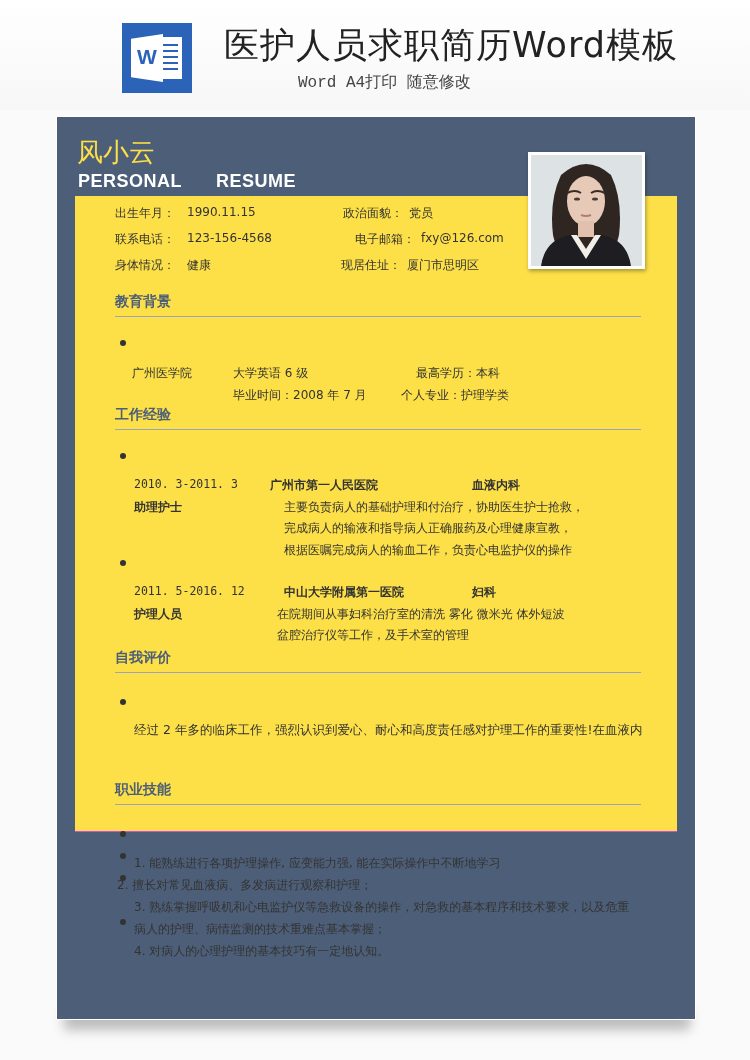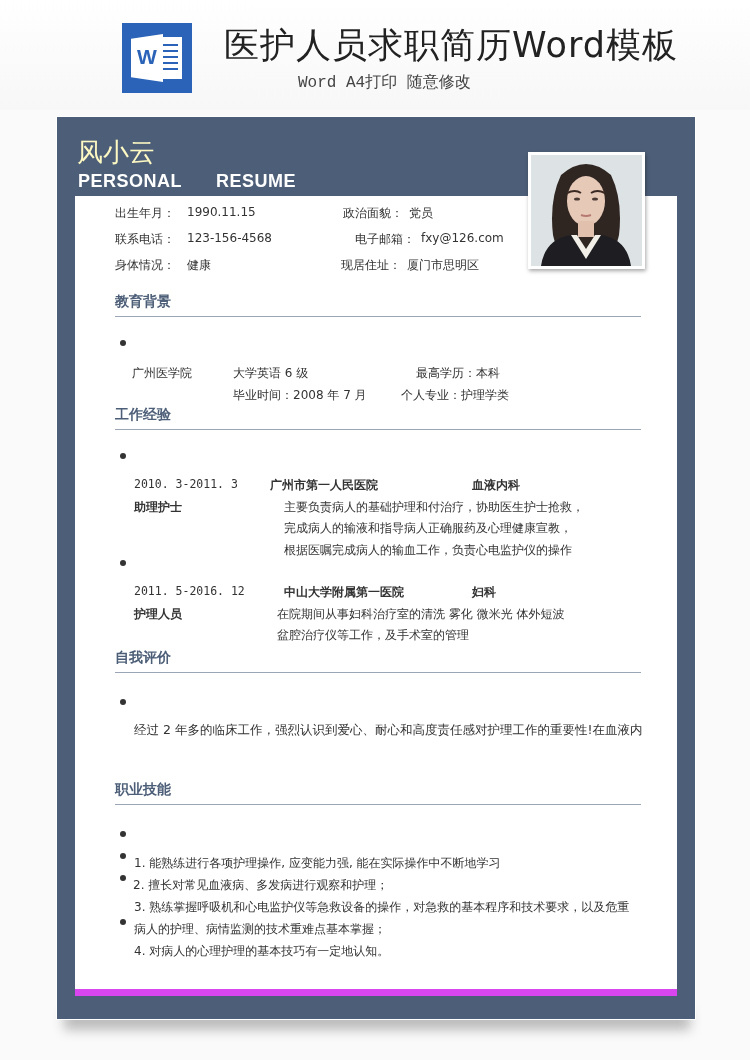--- a/index.html
+++ b/index.html
@@ -10,24 +10,24 @@
   .word-icon { position:absolute; left:122px; top:23px; width:70px; height:70px; background:#2b63b8; }
   .word-icon .page { position:absolute; left:34px; top:14px; width:26px; height:42px; background:#fff; }
   .word-icon .page i { position:absolute; left:4px; width:18px; height:2px; background:#2b63b8; }
   .word-icon .cover { position:absolute; left:9px; top:11px; width:32px; height:48px; background:#fff; clip-path:polygon(0 10%,100% 0,100% 100%,0 90%); }
   .word-icon .w { position:absolute; left:11px; top:22px; width:28px; text-align:center; color:#2b63b8; font:bold 21px "Liberation Sans",sans-serif; }
   .banner-title { position:absolute; left:224px; top:22px; font-size:35px; color:#222; letter-spacing:1px; white-space:nowrap; }
   .banner-sub { position:absolute; left:298px; top:72px; font-size:16px; color:#444; font-family:Liberation Mono, monospace; white-space:nowrap; }
 
   .shadow { position:absolute; left:64px; top:1010px; width:626px; height:20px; background:rgba(0,0,0,0.25); filter:blur(6px); }
   .frame { position:absolute; left:56px; top:116px; width:640px; height:904px; background:#4d5f78; border:1px solid #fff; }
-  .name { position:absolute; left:20px; top:18px; font-family:"DejaVu Serif","Liberation Serif",serif; font-size:26px; color:#fef9c3; }
+  .name { position:absolute; left:20px; top:18px; font-family:"DejaVu Serif","Liberation Serif",serif; font-size:26px; color:#fde047; }
   .en-title { position:absolute; left:21px; top:54px; font:bold 18px "Liberation Sans",sans-serif; color:#fff; letter-spacing:0.5px; white-space:nowrap; }
   .en-title span + span { margin-left:34px; }
-  .paper { position:absolute; left:18px; top:79px; width:602px; height:800px; background:#ffffff; border-bottom:7px solid #d946ef; }
+  .paper { position:absolute; left:18px; top:79px; width:602px; height:636px; background:#fde047; border-bottom:1px solid #d946ef; }
   .photo { position:absolute; left:471px; top:35px; width:117px; height:117px; border:3px solid #fff; box-shadow:1px 2px 4px rgba(0,0,0,0.35); overflow:hidden; background:#dfe3e6; }
   .photo svg { display:block; }
 
   .info { position:absolute; font-size:12px; color:#333; white-space:nowrap; }
   .sec-title { position:absolute; left:40px; font-size:14px; font-weight:bold; color:#4d5f78; }
   .sec-line { position:absolute; left:40px; width:526px; height:1px; background:#9aa5b5; }
   .t { position:absolute; font-size:12px; color:#333; white-space:nowrap;margin-top:30px; }
   .b { font-weight:bold; }
   .dot { position:absolute; width:6px; height:6px; border-radius:50%; background:#333; }
 </style>
@@ -115,21 +115,21 @@
     <div class="sec-title" style="top:453px">自我评价</div>
     <div class="sec-line" style="top:476px"></div>
     <div class="dot" style="left:45px;top:503px"></div>
     <div class="t" style="left:59px;top:496px;font-size:12.5px">经过 2 年多的临床工作，强烈认识到爱心、耐心和高度责任感对护理工作的重要性!在血液内</div>
 
     <div class="sec-title" style="top:585px">职业技能</div>
     <div class="sec-line" style="top:608px"></div>
     <div class="dot" style="left:45px;top:635px"></div>
     <div class="t" style="left:59px;top:629px">1. 能熟练进行各项护理操作, 应变能力强, 能在实际操作中不断地学习</div>
     <div class="dot" style="left:45px;top:657px"></div>
-    <div class="t" style="left:58px;top:651px">2. 擅长对常见血液病、多发病进行观察和护理；</div>
+    <div class="t" style="left:42px;top:651px">2. 擅长对常见血液病、多发病进行观察和护理；</div>
     <div class="dot" style="left:45px;top:679px"></div>
     <div class="t" style="left:59px;top:673px">3. 熟练掌握呼吸机和心电监护仪等急救设备的操作，对急救的基本程序和技术要求，以及危重</div>
     <div class="t" style="left:59px;top:695px">病人的护理、病情监测的技术重难点基本掌握；</div>
     <div class="dot" style="left:45px;top:723px"></div>
     <div class="t" style="left:59px;top:717px">4. 对病人的心理护理的基本技巧有一定地认知。</div>
   </div>
 
   <div class="photo">
     <svg width="111" height="111" viewBox="0 0 111 111">
       <rect width="111" height="111" fill="#dde2e4"></rect>

